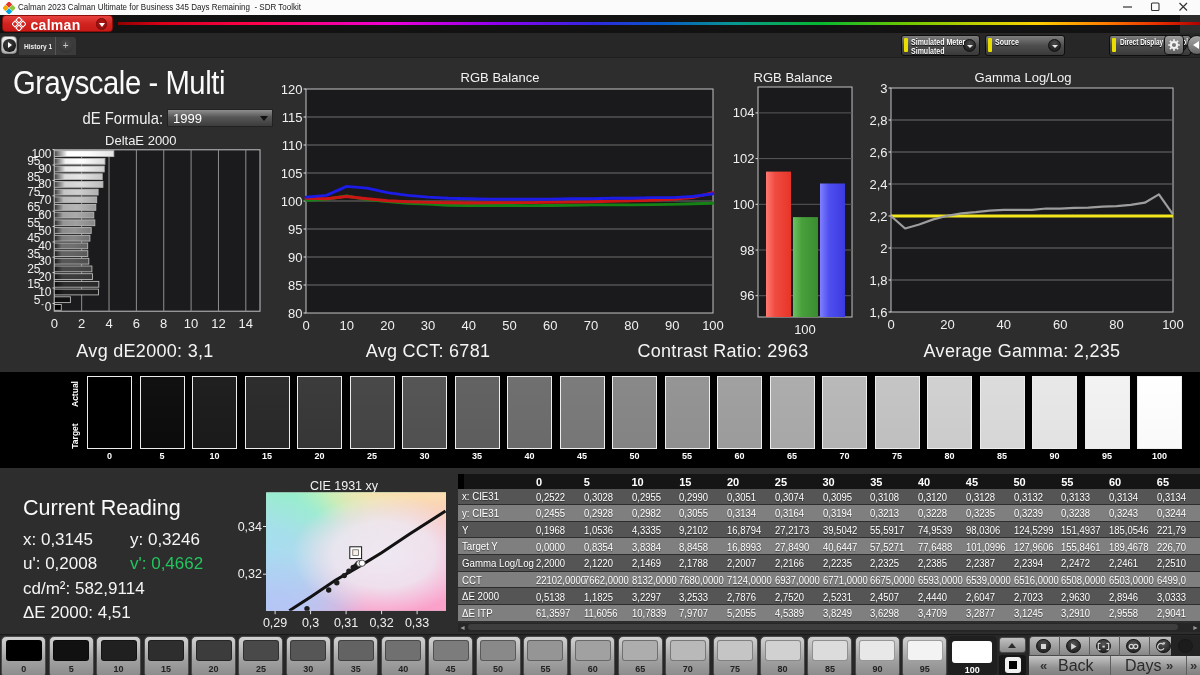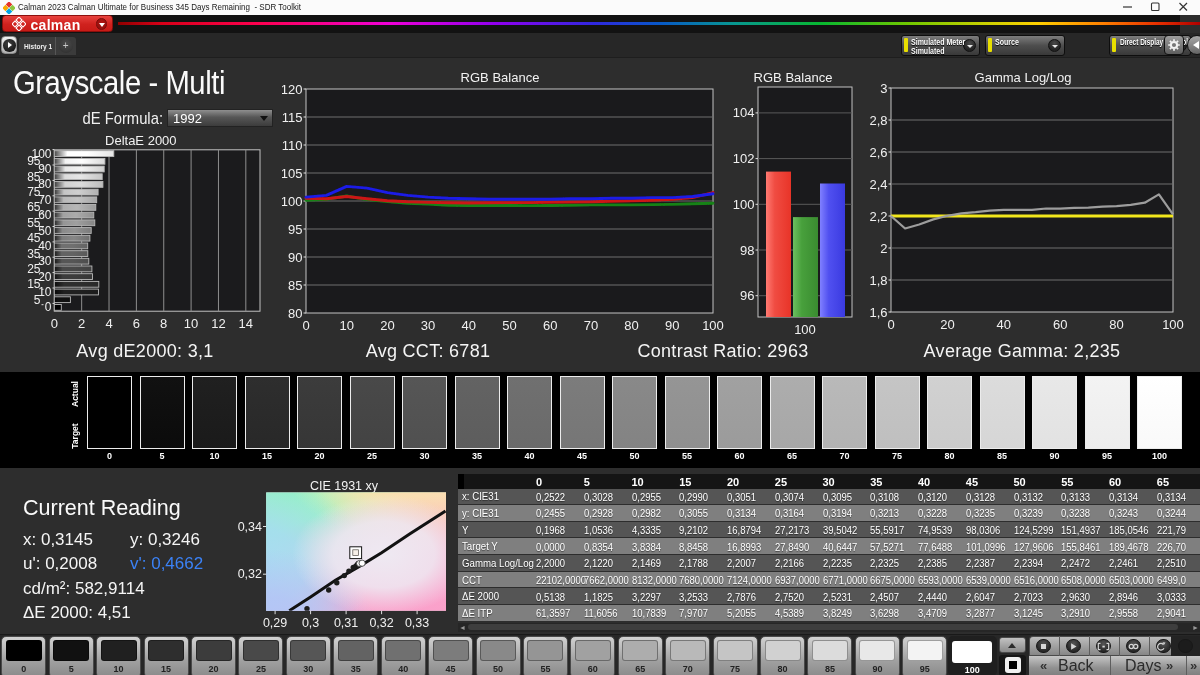--- a/index.html
+++ b/index.html
@@ -85,21 +85,21 @@
           <circle cx="6" cy="6" r="1.2" fill="#777"></circle>
         </svg>
       </div>
       <div class="abs" style="left:1186.5px;top:2.2px;width:20px;height:20px;border-radius:50%;background:linear-gradient(#a8a8a8,#646464);border:1px solid #111">
         <div class="abs" style="left:5px;top:4.6px;width:0;height:0;border-top:4.6px solid transparent;border-bottom:4.6px solid transparent;border-right:6.4px solid #fff"></div>
       </div>
     </div>
     <div class="abs" style="left:13px;top:63px;font-size:34px;color:#fafafa;letter-spacing:-0.5px;transform:scaleX(0.86);transform-origin:0 0;white-space:nowrap">Grayscale - Multi</div>
     <div class="abs" style="left:60px;top:109px;width:103px;text-align:right;font-size:17px;color:#f0f0f0;transform:scaleX(0.87);transform-origin:100% 0">dE Formula:</div>
     <div class="abs" style="left:167px;top:108.5px;width:106px;height:18.5px;background:linear-gradient(#8f8f8f,#565656 45%,#3c3c3c);border:1px solid #222">
-      <div class="abs" style="left:5px;top:1.5px;font-size:13px;color:#fff">1992</div>
+      <div class="abs" style="left:5px;top:1.5px;font-size:13px;color:#fff">1999</div>
       <div class="abs" style="right:4px;top:6px;width:0;height:0;border-left:4.4px solid transparent;border-right:4.4px solid transparent;border-top:5.4px solid #111"></div>
     </div>
     <svg style="position:absolute;left:0px;top:130px" width="278" height="205" viewBox="0 130 278 205">
       <rect x="54.3" y="149.8" width="205.7" height="161.39999999999998" fill="#1b1b1d" stroke="#c3c3c3" stroke-width="1"></rect>
       <line x1="81.66" y1="149.8" x2="81.66" y2="311.2" stroke="#8f8f8f" stroke-width="1"></line>
       <line x1="109.02" y1="149.8" x2="109.02" y2="311.2" stroke="#8f8f8f" stroke-width="1"></line>
       <line x1="136.38" y1="149.8" x2="136.38" y2="311.2" stroke="#8f8f8f" stroke-width="1"></line>
       <line x1="163.74" y1="149.8" x2="163.74" y2="311.2" stroke="#8f8f8f" stroke-width="1"></line>
       <line x1="191.10000000000002" y1="149.8" x2="191.10000000000002" y2="311.2" stroke="#8f8f8f" stroke-width="1"></line>
       <line x1="218.45999999999998" y1="149.8" x2="218.45999999999998" y2="311.2" stroke="#8f8f8f" stroke-width="1"></line>
@@ -480,21 +480,21 @@
       <div class="abs" style="left:1022.5px;top:79px;width:64px;text-align:center;font-size:9px;font-weight:700;color:#fff">90</div>
       <div class="abs" style="left:1084.5px;top:4.3px;width:45px;height:72.5px;border:1.2px solid #ececec;background:linear-gradient(rgb(243,243,243),rgb(237,237,237))"></div>
       <div class="abs" style="left:1075.0px;top:79px;width:64px;text-align:center;font-size:9px;font-weight:700;color:#fff">95</div>
       <div class="abs" style="left:1137.0px;top:4.3px;width:45px;height:72.5px;border:1.2px solid #ececec;background:linear-gradient(rgb(255,255,255),rgb(249,249,249))"></div>
       <div class="abs" style="left:1127.5px;top:79px;width:64px;text-align:center;font-size:9px;font-weight:700;color:#fff">100</div>
     </div>
     <div class="abs" style="left:23px;top:496px;font-size:21.5px;color:#fafafa">Current Reading</div>
     <div class="abs" style="left:23px;top:529.5px;font-size:17px;color:#f5f5f5">x: 0,3145</div>
     <div class="abs" style="left:130px;top:529.5px;font-size:17px;color:#f5f5f5">y: 0,3246</div>
     <div class="abs" style="left:23px;top:554px;font-size:17px;color:#f5f5f5">u': 0,2008</div>
-    <div class="abs" style="left:130px;top:554px;font-size:17px;color:#3b82f6">v': 0,4662</div>
+    <div class="abs" style="left:130px;top:554px;font-size:17px;color:#22c55e">v': 0,4662</div>
     <div class="abs" style="left:23px;top:578.5px;font-size:17px;color:#f5f5f5">cd/m²: 582,9114</div>
     <div class="abs" style="left:23px;top:603px;font-size:17px;color:#f5f5f5">ΔE 2000: 4,51</div>
     <svg style="position:absolute;left:228px;top:476px" width="242" height="158" viewBox="228 476 242 158">
       <defs>
         <radialGradient id="c_tl" cx="0.5" cy="0.5" r="0.5">
           <stop offset="0" stop-color="#92f2c2"></stop>
           <stop offset="0.5" stop-color="#92f2c2" stop-opacity="0.85"></stop>
           <stop offset="1" stop-color="#92f2c2" stop-opacity="0"></stop>
         </radialGradient>
         <radialGradient id="c_l" cx="0.5" cy="0.5" r="0.5">

